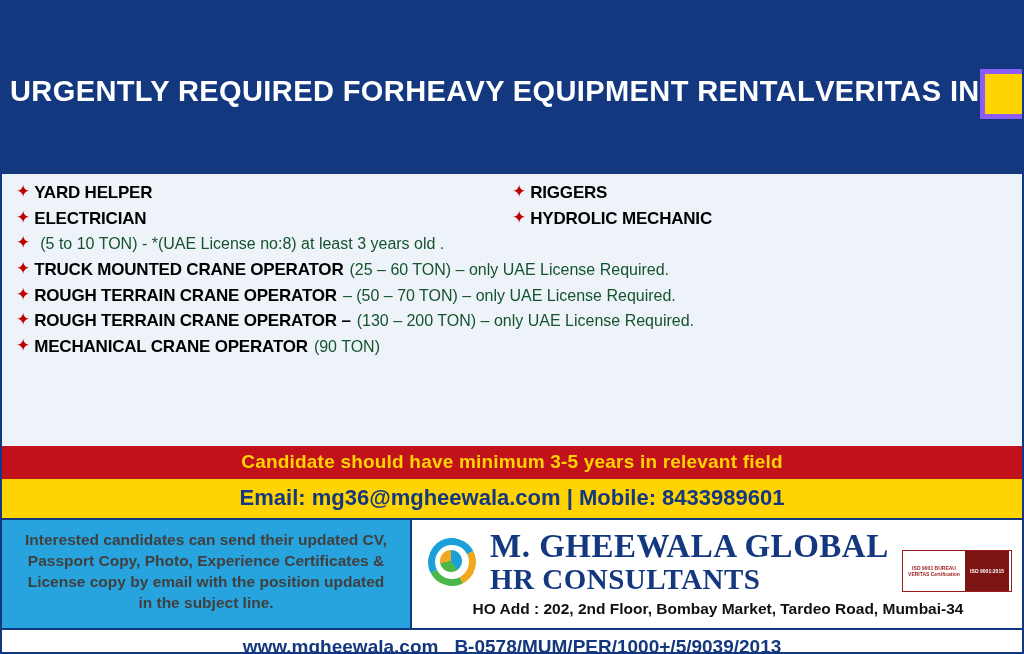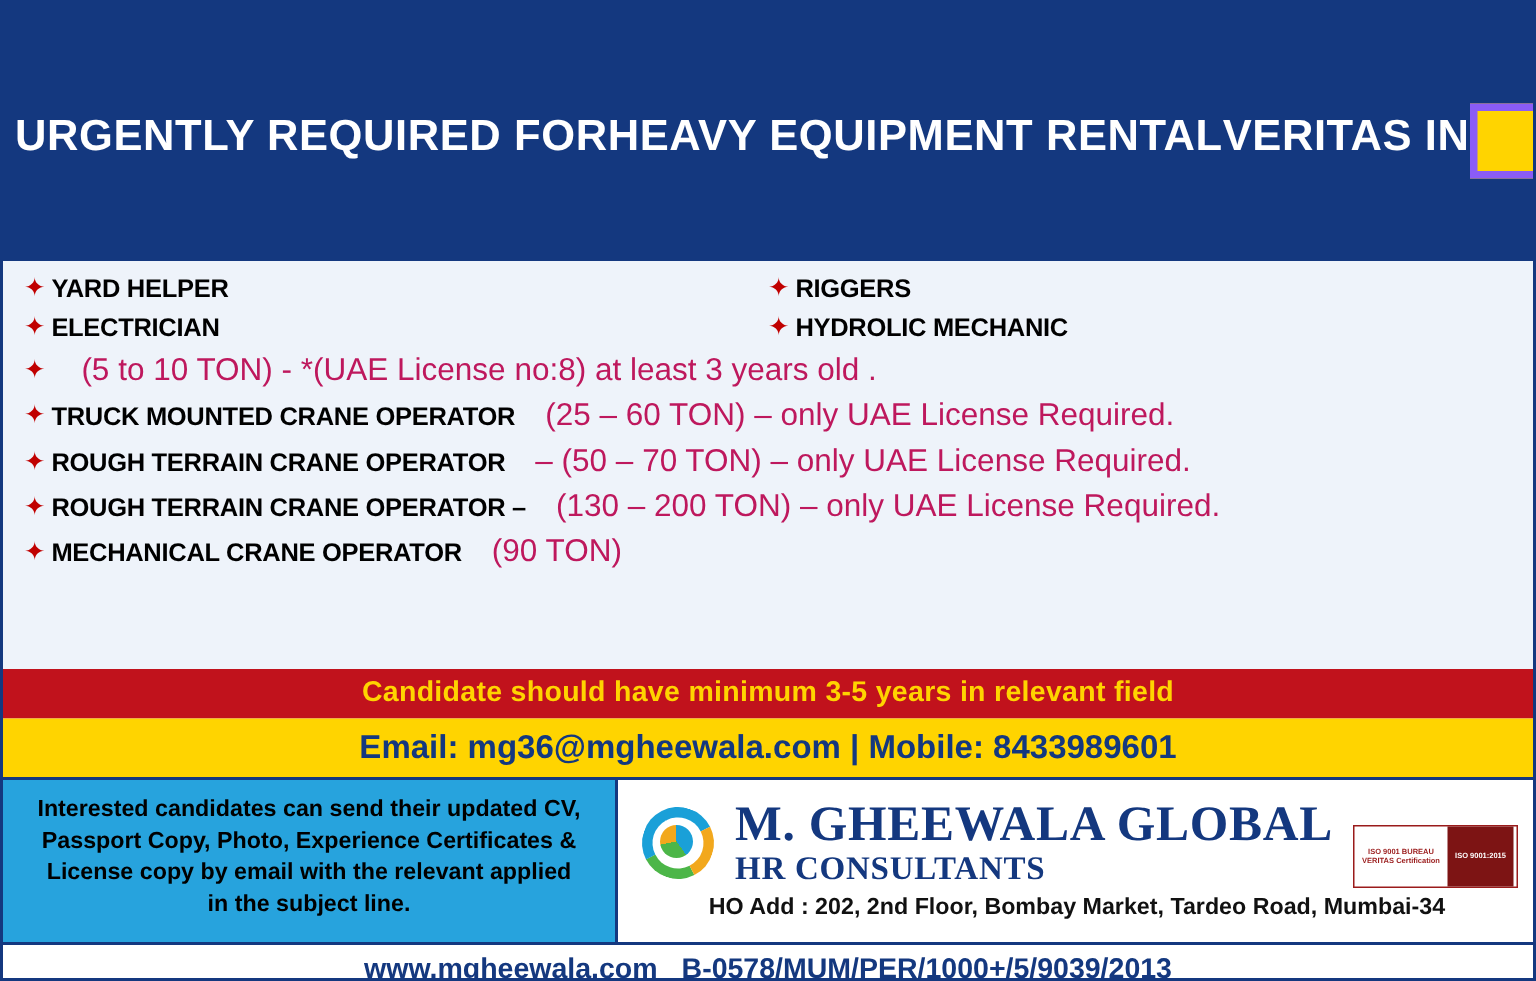--- a/index.html
+++ b/index.html
@@ -125,21 +125,21 @@
     line-height: 1.1;
   }
   .dia {
     color: #c00000; font-size: 17px; margin-right: 4px; flex: 0 0 auto;
     transform: translateY(-1px);
   }
   .title {
     color: #000000; font-weight: bold; font-size: 17px; letter-spacing: -.2px;
   }
   .note {
-    color: #be185d; font-size: 21px; margin-left: 20px;
+    color: #14532d; font-size: 16px; margin-left: 6px;
   }
 
   
   .redbar {
     background: #c1121c;
     color: #ffd400;
     font-weight: bold;
     font-size: 19px;
     text-align: center;
     padding: 5px 0 6px 0;
@@ -154,21 +154,21 @@
     text-align: center;
     padding: 6px 0 7px 0;
     border-bottom: 2px solid #14387f;
   }
 
   
   .footer { display: flex; height: 108px; }
   .blue-note {
     width: 410px;
     background: #27a3dd;
-    color: #000000;
+    color: #404040;
     font-weight: bold;
     font-size: 15.5px;
     line-height: 1.35;
     text-align: center;
     padding: 10px 10px 0 10px;
     border-right: 2px solid #14387f;
   }
   .brand {
     flex: 1;
     position: relative;
@@ -193,21 +193,21 @@
     position: absolute; left: 16px; top: 16px; width: 22px; height: 22px;
     border-radius: 50%;
     background: conic-gradient(#1aa0d8 0 40%, #4cb648 40% 72%, #f2a81d 72% 100%);
   }
   .brand-name {
     color: #14387f; font-family: "Liberation Serif", serif;
     font-weight: bold; font-size: 33px; letter-spacing: .5px; line-height: 1.02;
   }
   .brand-sub {
     color: #14387f; font-family: "Liberation Serif", serif;
-    font-weight: bold; font-size: 22px; letter-spacing: .5px; line-height: 1.05;
+    font-weight: bold; font-size: 29px; letter-spacing: .5px; line-height: 1.05;
   }
   .brand-addr {
     margin-top: 6px;
     color: #111111; font-weight: bold; font-size: 15.5px; text-align: center;
     padding-right: 10px;
   }
   .cert {
     position: absolute; right: 10px; top: 30px;
     width: 110px; height: 42px;
     border: 1px solid #9a1b1b;
@@ -323,21 +323,21 @@
   </div>
 
   <div class="redbar">Candidate should  have minimum 3-5 years in relevant field</div>
 
   <div class="yellowbar">Email: mg36@mgheewala.com | Mobile: 8433989601</div>
 
   <div class="footer">
     <div class="blue-note">
       <div>Interested candidates can send their updated CV,</div>
       <div>Passport Copy, Photo, Experience Certificates &amp;</div>
-      <div>License copy by email with the relevant applied</div>
+      <div>License copy by email with the position updated</div>
       <div>in the subject line.</div>
     </div>
 
     <div class="brand">
       <div class="brand-row">
         <div class="logo-mark">
           <div class="ring"></div>
           <div class="dot"></div>
         </div>
         <div>

